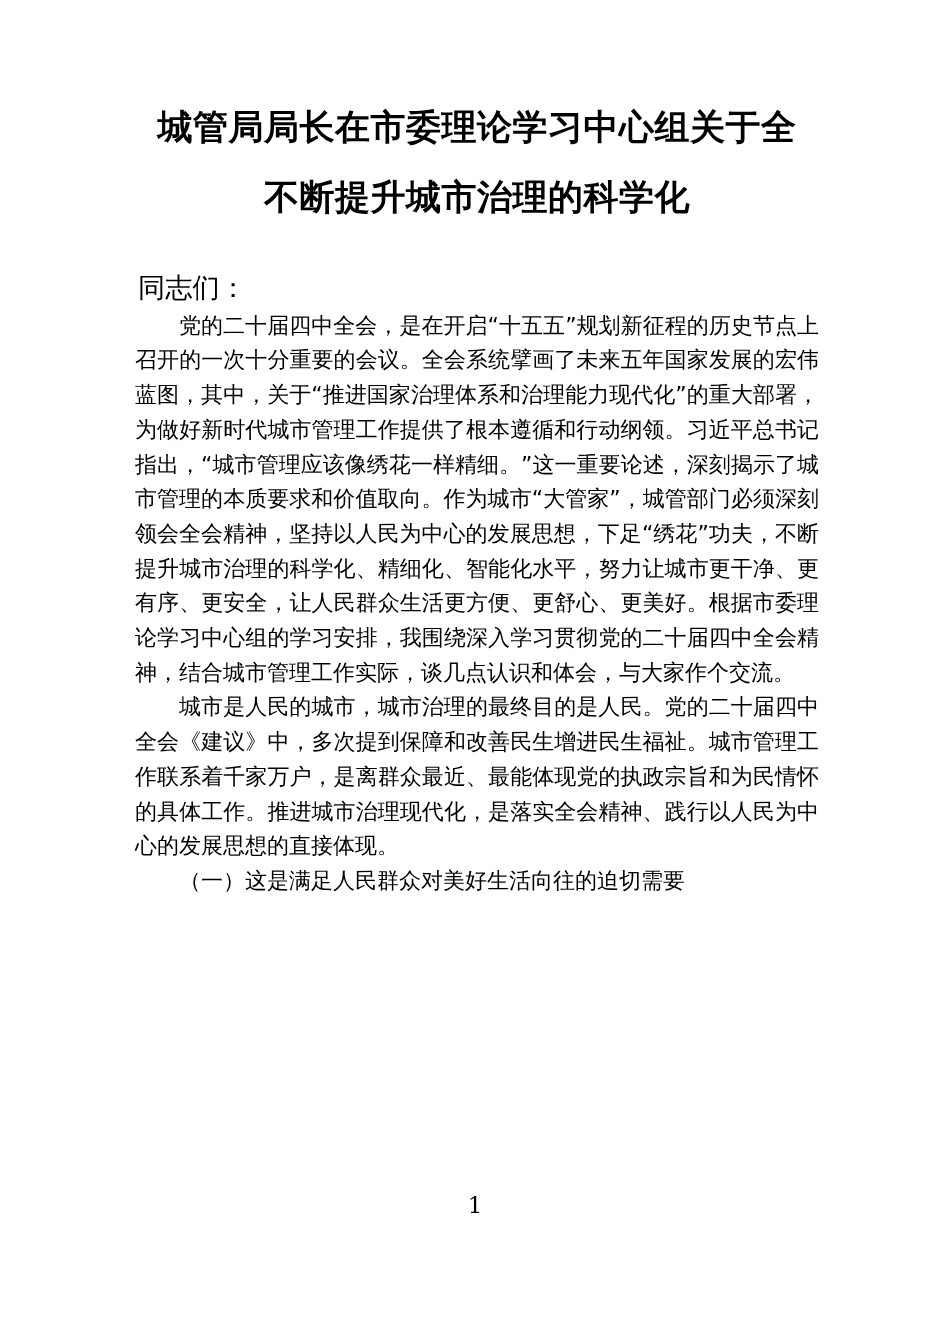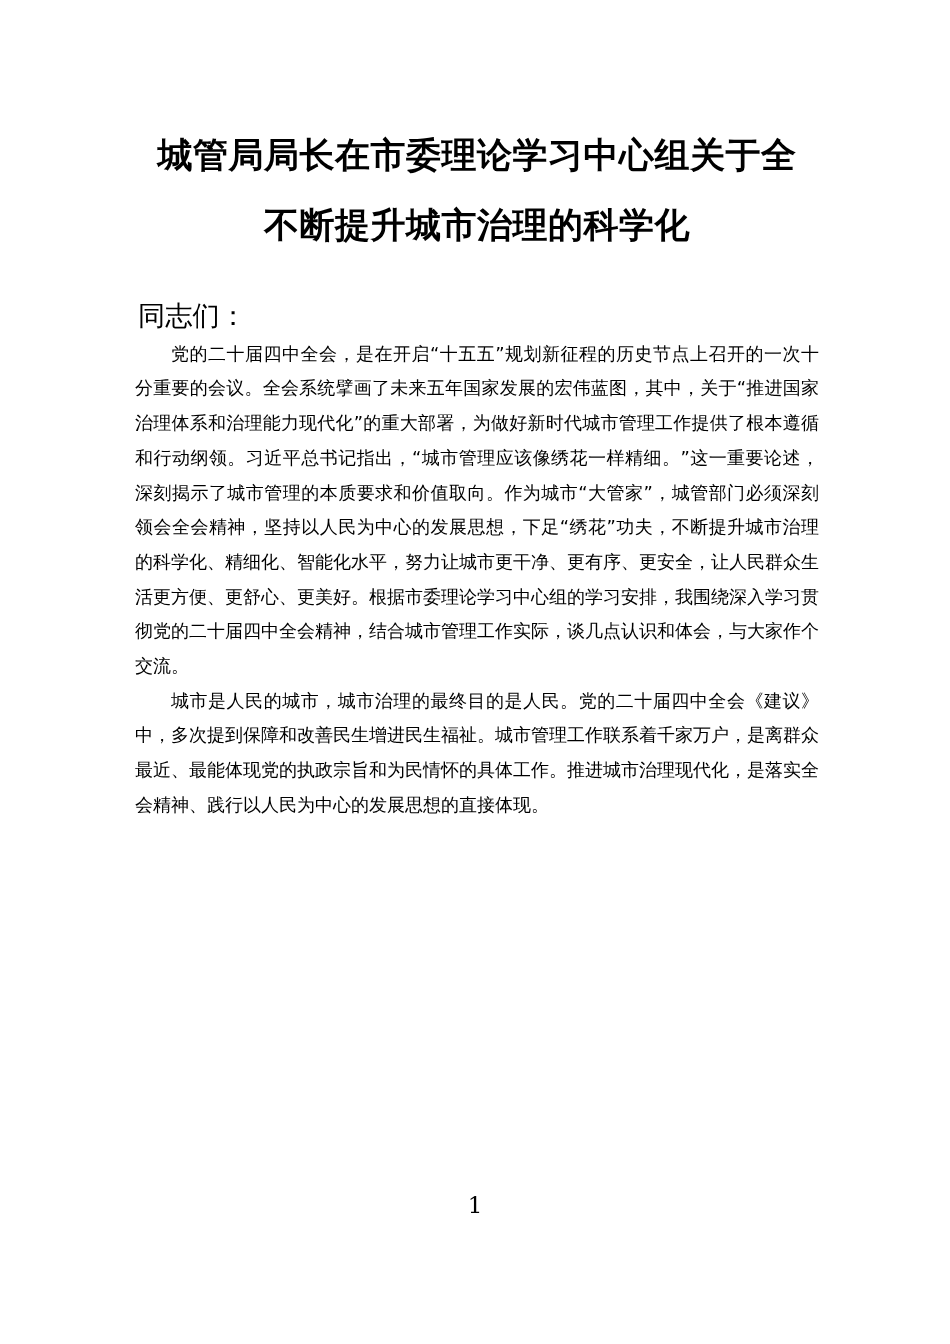--- a/index.html
+++ b/index.html
@@ -18,40 +18,40 @@
     box-sizing: border-box;
   }
   .doc-body {
     position: absolute;
     left: 135px;
     top: 0;
     width: 684px;
   }
   .doc-title {
     margin: 0;
-    padding-top: 120px;
+    padding-top: 92px;
     font-size: 35px;
     font-weight: 700;
     line-height: 70px;
     text-align: center;
     letter-spacing: 0.5px;
     text-align-last: center;
   }
   .salutation {
     margin: 3px;
     padding-top: 36px;
     font-size: 27.2px;
     line-height: 34.7px;
     text-align: justify;
     text-align-last: left;
     letter-spacing: 0;
   }
   .para {
     margin: 0;
-    font-size: 18px;
+    font-size: 22px;
     line-height: 34.7px;
     text-align: justify;
     text-align-last: left;
     text-indent: 2em;
     letter-spacing: 0;
     word-break: break-all;
   }
   .para.heading {
     font-weight: 700;
   }
@@ -79,18 +79,19 @@
       <span>不断提升城市治理的科学化</span>
     </h1>
 
     <p class="salutation">同志们：</p>
 
     <p class="para">党的二十届四中全会，是在开启“十五五”规划新征程的历史节点上召开的一次十分重要的会议。全会系统擘画了未来五年国家发展的宏伟蓝图，其中，关于“推进国家治理体系和治理能力现代化”的重大部署，为做好新时代城市管理工作提供了根本遵循和行动纲领。习近平总书记指出，“城市管理应该像绣花一样精细。”这一重要论述，深刻揭示了城市管理的本质要求和价值取向。作为城市“大管家”，城管部门必须深刻领会全会精神，坚持以人民为中心的发展思想，下足“绣花”功夫，不断提升城市治理的科学化、精细化、智能化水平，努力让城市更干净、更有序、更安全，让人民群众生活更方便、更舒心、更美好。根据市委理论学习中心组的学习安排，我围绕深入学习贯彻党的二十届四中全会精神，结合城市管理工作实际，谈几点认识和体会，与大家作个交流。</p>
 
 
     <p class="para">城市是人民的城市，城市治理的最终目的是人民。党的二十届四中全会《建议》中，多次提到保障和改善民生增进民生福祉。城市管理工作联系着千家万户，是离群众最近、最能体现党的执政宗旨和为民情怀的具体工作。推进城市治理现代化，是落实全会精神、践行以人民为中心的发展思想的直接体现。</p>
 
+    <p class="para">（一）这是满足人民群众对美好生活向往的迫切需要</p>
 
   </div>
 
   <div class="page-number">1</div>
 
 </div>
 
 </body></html>

